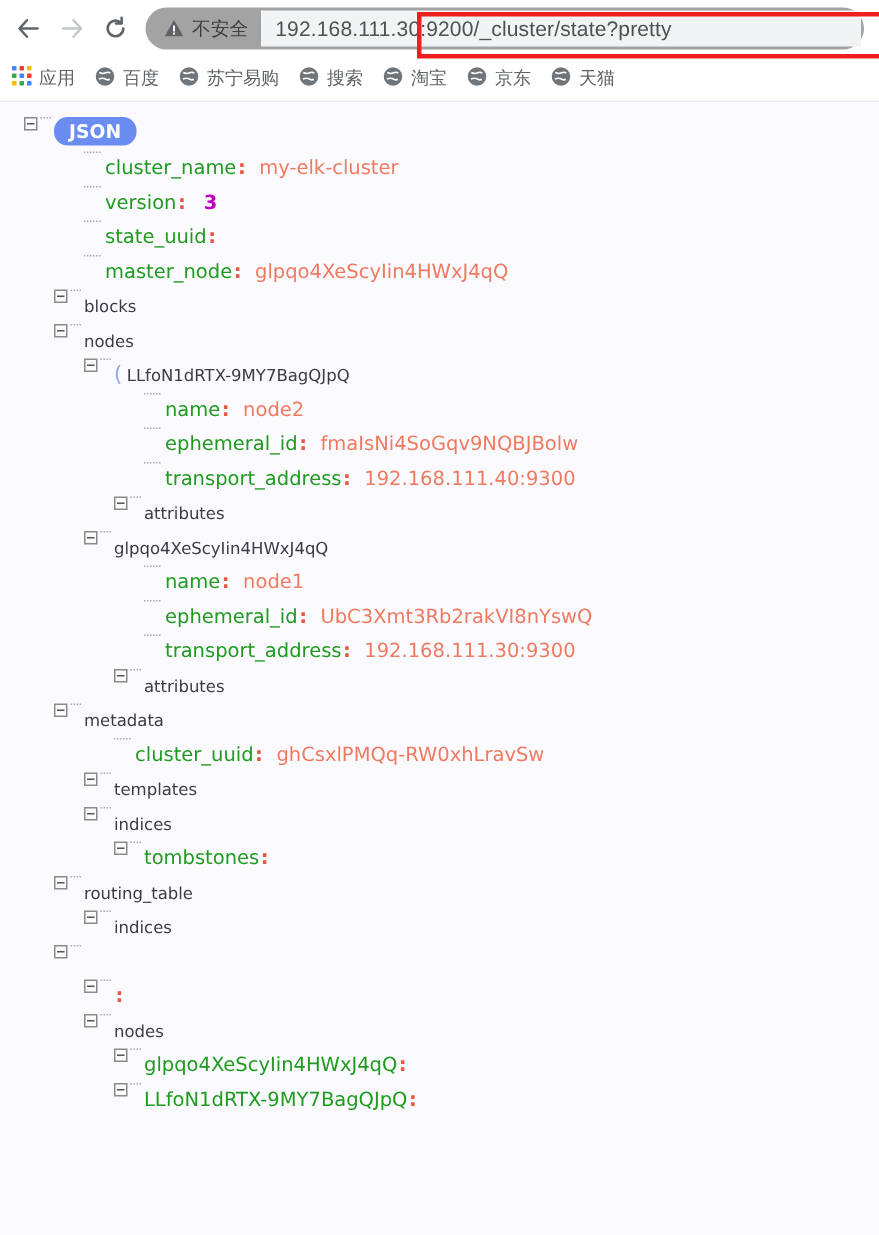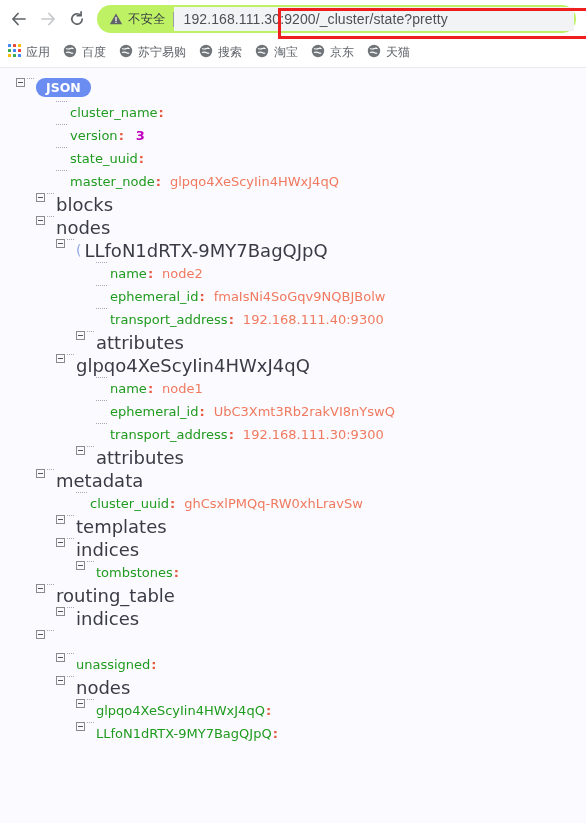--- a/index.html
+++ b/index.html
@@ -19,21 +19,21 @@
   .navbtn{
     width:26px;height:26px;margin-right:3px;
     display:flex;align-items:center;justify-content:center;
     border-radius:50%;flex:none;
   }
   .navbtn svg{display:block;}
 
   .omnibox-wrap{
     flex:1;height:28px;position:relative;
     display:flex;align-items:center;
-    background:#bef264;border-radius:14px;
+    background:#a3a3a3;border-radius:14px;
     padding:0 2px 0 12px;box-sizing:border-box;
     margin-left:4px;margin-right:4px;
   }
   .sec-chip{display:flex;align-items:center;flex:none;padding-right:7px;}
   .sec-chip .warn{margin-right:5px;display:block;}
   .sec-label{
     font-size:12.5px;color:#3c4043;white-space:nowrap;
     font-family:"DejaVu Sans","Liberation Sans",sans-serif;
   }
   .sep{width:1px;height:15px;background:#9aa0a6;flex:none;}
@@ -113,21 +113,21 @@
   }
 
   .pill{
     display:inline-block;background:#6b8cf0;color:#fff;
     font-size:12.5px;font-weight:bold;
     padding:2px 10px;border-radius:9px;
     line-height:15px;
   }
   .brace{color:#8fa6e8;font-size:14px;margin-right:3px;}
 
-  .k-plain{font-size:18px;color:#3b3b46;}
+  .k-plain{font-size:11px;color:#3b3b46;}
   .k-green{font-size:13px;color:#1f9b1f;font-weight:normal;}
   .colon{font-size:13px;color:#e8573f;font-weight:bold;margin-left:1px;}
   .val{font-size:13px;color:#f07a5f;margin-left:9px;}
   .num{font-size:13px;color:#c000c0;margin-left:12px;font-weight:bold;}
 </style>
 </head>
 <body>
 
 <div class="chrome">
 
@@ -253,20 +253,21 @@
       <span class="ind" style="width: 16px;"></span>
       <span class="exp"></span>
       <span class="stub"></span>
       <span class="pill">JSON</span>
     </div>
     <div class="row">
       <span class="ind" style="width: 56px;"></span>
       <span class="leafline"></span>
       <span class="k-green">cluster_name</span>
       <span class="colon"> :</span>
+      <span class="val">my-elk-cluster</span>
     </div>
     <div class="row">
       <span class="ind" style="width: 56px;"></span>
       <span class="leafline"></span>
       <span class="k-green">version</span>
       <span class="colon"> :</span>
       <span class="num">3</span>
     </div>
     <div class="row">
       <span class="ind" style="width: 56px;"></span>
@@ -406,21 +407,20 @@
     </div>
     <div class="row">
       <span class="ind" style="width: 36px;"></span>
       <span class="exp"></span>
       <span class="stub"></span>
     </div>
     <div class="row">
       <span class="ind" style="width: 56px;"></span>
       <span class="exp"></span>
       <span class="stub"></span>
-      <span class="k-green">unassigned</span>
       <span class="colon"> :</span>
     </div>
     <div class="row">
       <span class="ind" style="width: 56px;"></span>
       <span class="exp"></span>
       <span class="stub"></span>
       <span class="k-plain">nodes</span>
     </div>
     <div class="row">
       <span class="ind" style="width: 76px;"></span>

